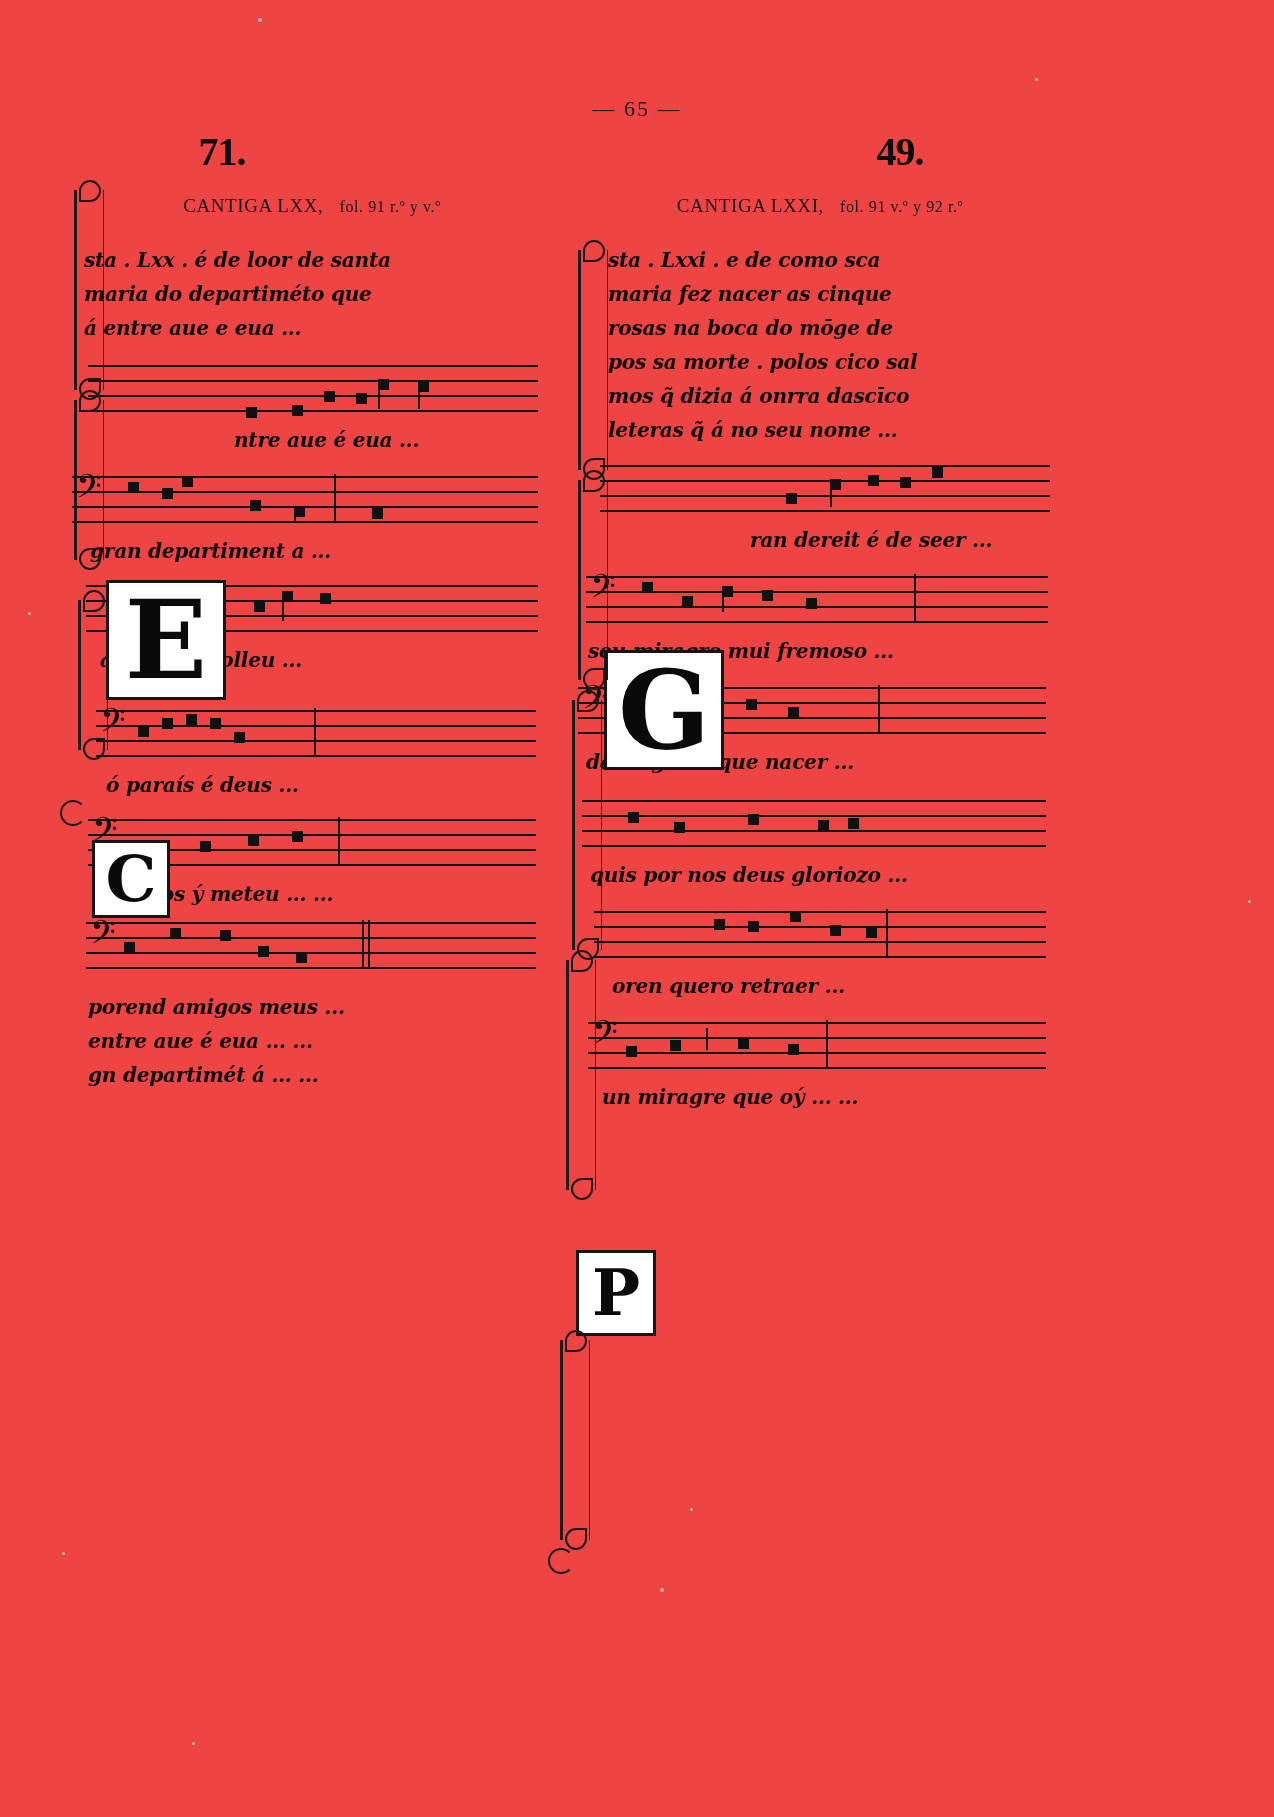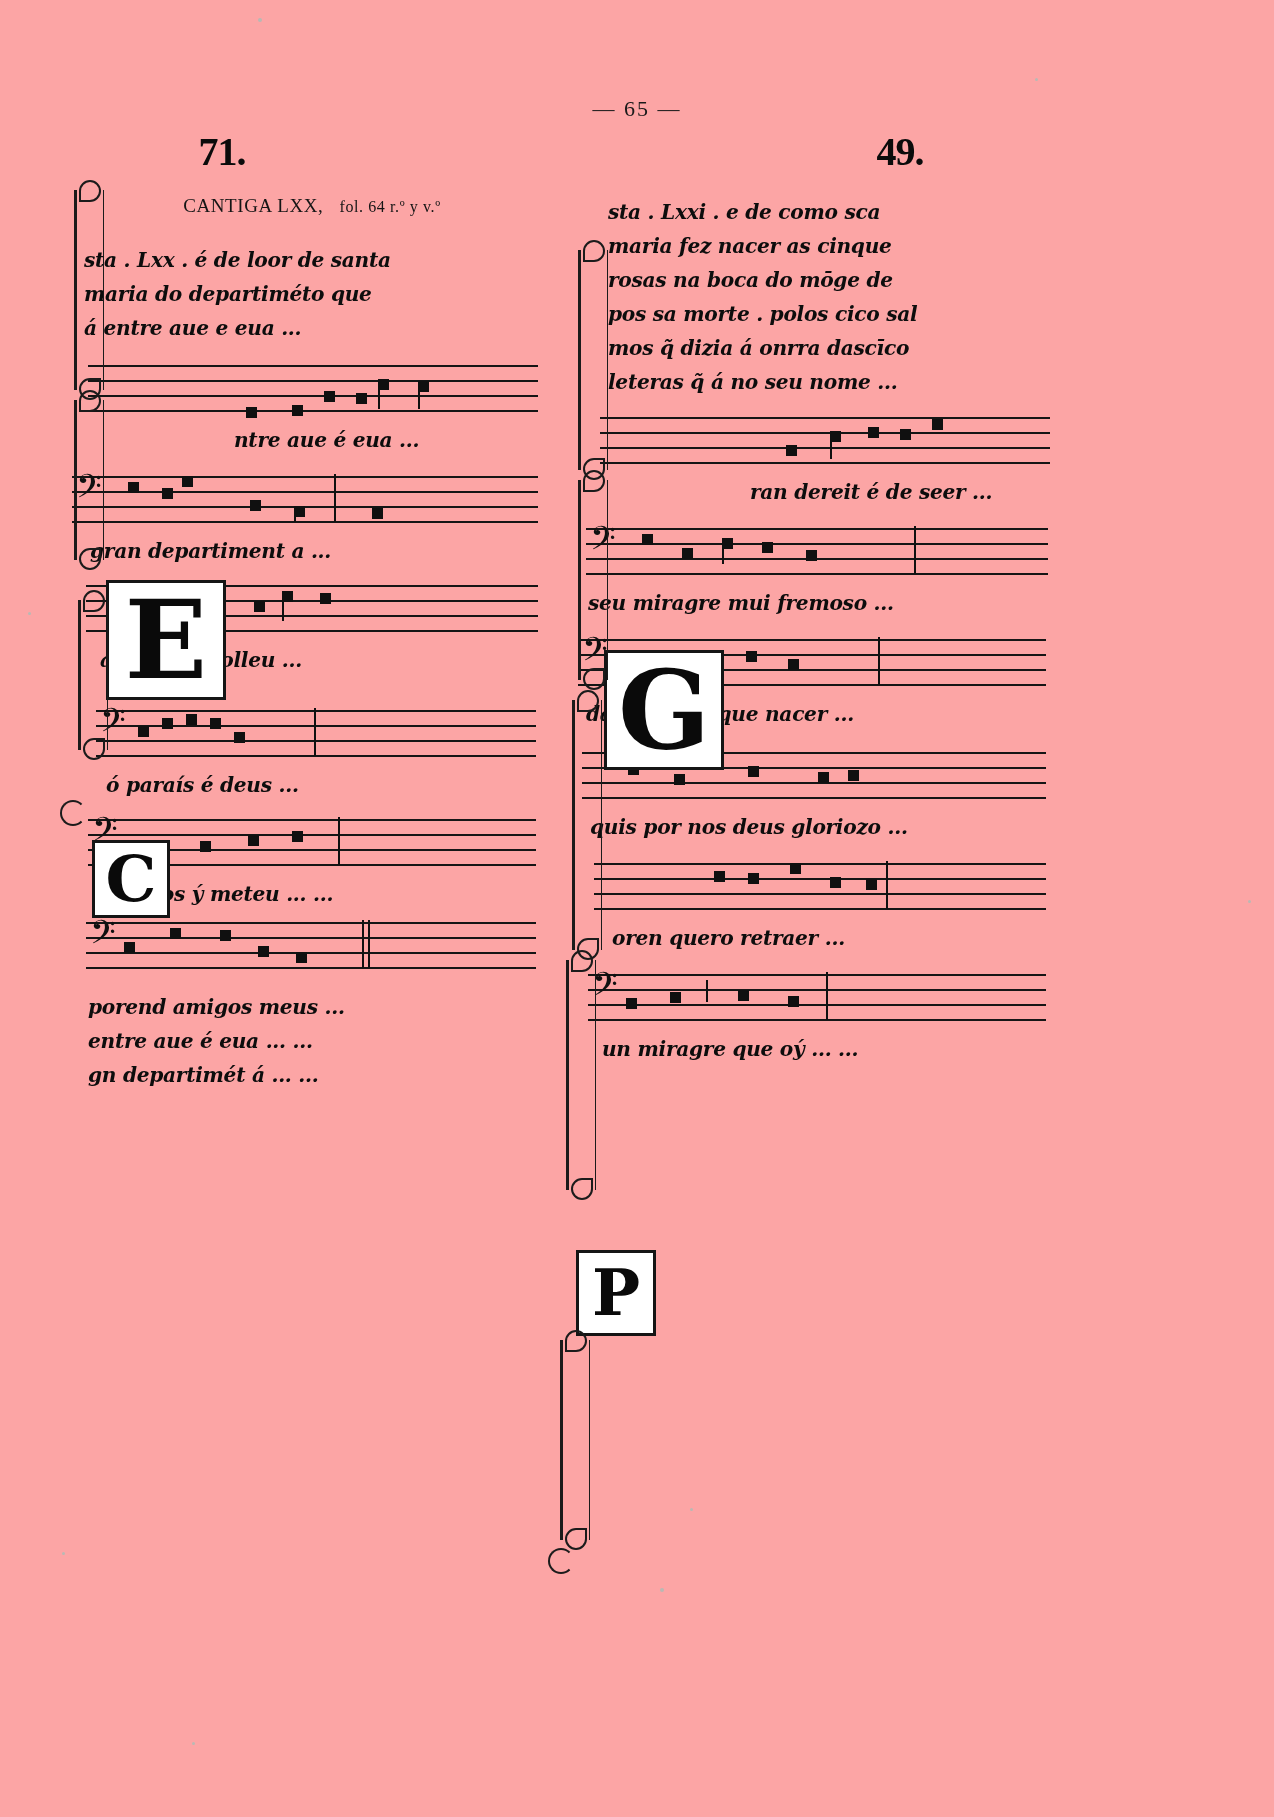--- a/index.html
+++ b/index.html
@@ -13,21 +13,21 @@
     position: relative;
     font-family: "Liberation Serif", serif;
     color: #111111;
     overflow: hidden;
   }
 
   
   .page {
     position: absolute;
     inset: 0;
-    background: #fca5a5;
+    background: #ef4444;
   }
   .speck {
     position: absolute;
     background: #b9b9b4;
     border-radius: 50%;
   }
 
   .page-number {
     position: absolute;
     top: 96px;
@@ -219,21 +219,21 @@
   <div class="page-number">— 65 —</div>
 
   <div class="columns">
 
     <div class="col col-left">
 
       <div class="col-number">71.</div>
 
       <div class="col-caption">
         <span>CANTIGA LXX,</span>
-        &nbsp;&nbsp;<span class="small">fol. 64 r.º y v.º</span>
+        &nbsp;&nbsp;<span class="small">fol. 91 r.º y v.º</span>
       </div>
 
       <div class="ms-text" style="margin-left:32px;width:470px;">
         <span class="ln">sta . Lxx . é de loor de santa</span>
         <span class="ln">maria do departiméto que</span>
         <span class="ln">á entre aue e eua ...</span>
       </div>
 
       <div class="staff" style="margin-top:18px;margin-left:36px;width:450px;">
         <div class="line"></div>
@@ -333,20 +333,24 @@
         <span class="ln">entre aue é eua ... ...</span>
         <span class="ln">gn departimét á ... ...</span>
       </div>
 
     </div>
 
     <div class="col col-right">
 
       <div class="col-number">49.</div>
 
+      <div class="col-caption">
+        <span>CANTIGA LXXI,</span>
+        &nbsp;&nbsp;<span class="small">fol. 91 v.º y 92 r.º</span>
+      </div>
 
       <div class="ms-text" style="margin-left:48px;width:470px;">
         <span class="ln">sta . Lxxi . e de como sca</span>
         <span class="ln">maria fez nacer as cinque</span>
         <span class="ln">rosas na boca do mōge de</span>
         <span class="ln">pos sa morte . polos cico sal</span>
         <span class="ln">mos q̃ dizia á onrra dascīco</span>
         <span class="ln">leteras q̃ á no seu nome ...</span>
       </div>
 

